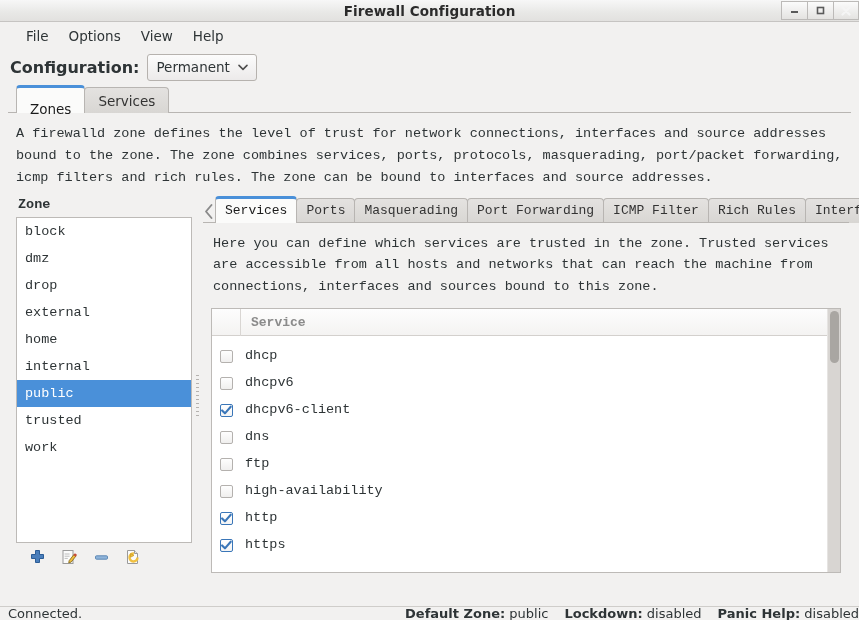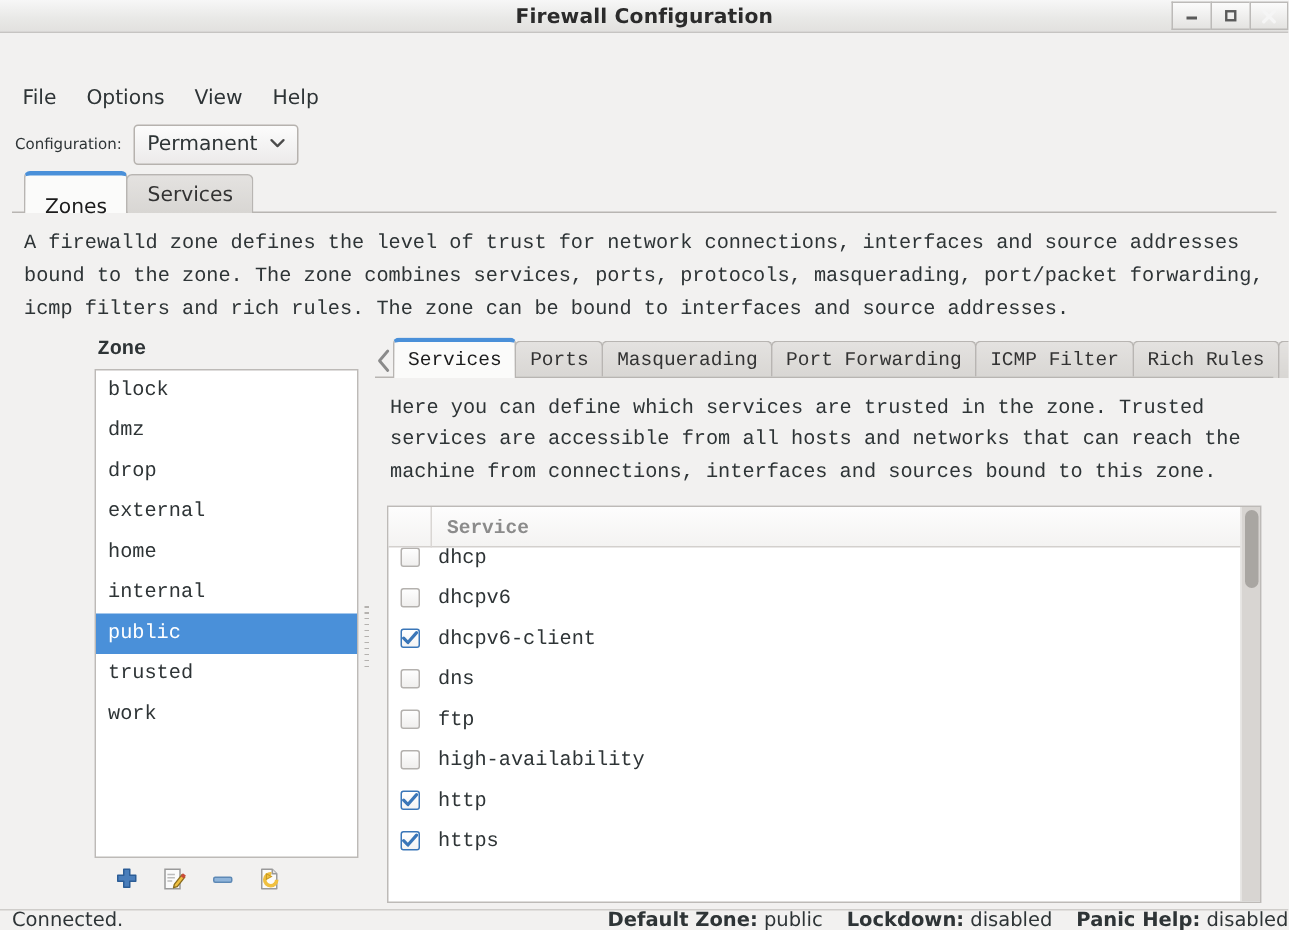--- a/index.html
+++ b/index.html
@@ -46,42 +46,41 @@
     line-height: 1;
   }
   .winbtn:last-child { border-right: 1px solid #bcbab8; }
   .winbtn svg { display:block; }
 
   
   .menubar {
     height: 27px;
     display: flex;
     align-items: center;
-    padding: 0 5px;
+    padding: 0 16px;
     background: #f2f1f0;
-    margin-top: 29px;
   }
   .menuitem {
     padding: 3px 10px;
     font-size: 13.5px;
     color: #2e3436;
     cursor: default;
   }
 
   
   .configrow {
     height: 36px;
     display: flex;
     align-items: center;
     padding: 0 10px;
     gap: 8px;
   }
   .config-label {
-    font-weight: normal;
-    font-size: 10px;
+    font-weight: bold;
+    font-size: 16px;
   }
   .combobox {
     height: 27px;
     min-width: 101px;
     padding: 0 8px;
     display: flex;
     align-items: center;
     justify-content: space-between;
     gap: 8px;
     background: linear-gradient(to bottom, #fcfcfc, #eceaea);
@@ -144,21 +143,20 @@
   
   .paned {
     display: flex;
     padding: 0 2px 0 8px;
     height: 378px;
   }
   .left-pane {
     width: 176px;
     display: flex;
     flex-direction: column;
-    margin-left: 47px;
   }
   .zone-heading {
     font-weight: bold;
     font-size: 13.5px;
     padding: 2px 0 5px 2px;
   }
   .zone-list {
     flex: 1;
     background: #ffffff;
     border: 1px solid #bdbab7;
@@ -285,21 +283,21 @@
   .svc-head .col-check {
     width: 29px;
     height: 27px;
     border-right: 1px solid #d9d6d3;
   }
   .svc-head .col-name { padding-left: 10px; }
   .svc-rows { flex: 1; overflow: hidden; }
   .svc-row {
     height: 27px;
     display: flex;
-    align-items: flex-start;
+    align-items: flex-end;
     font-size: 13.5px;
   }
   .svc-row .cb-cell {
     width: 29px;
     display: flex;
     align-items: center;
     justify-content: center;
   }
   .cb {
     width: 13px; height: 13px;

